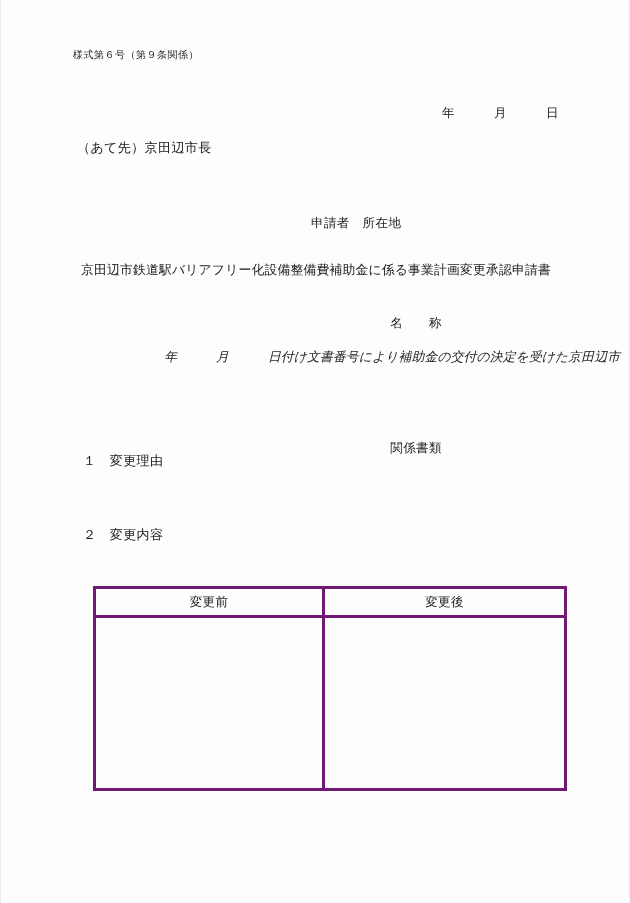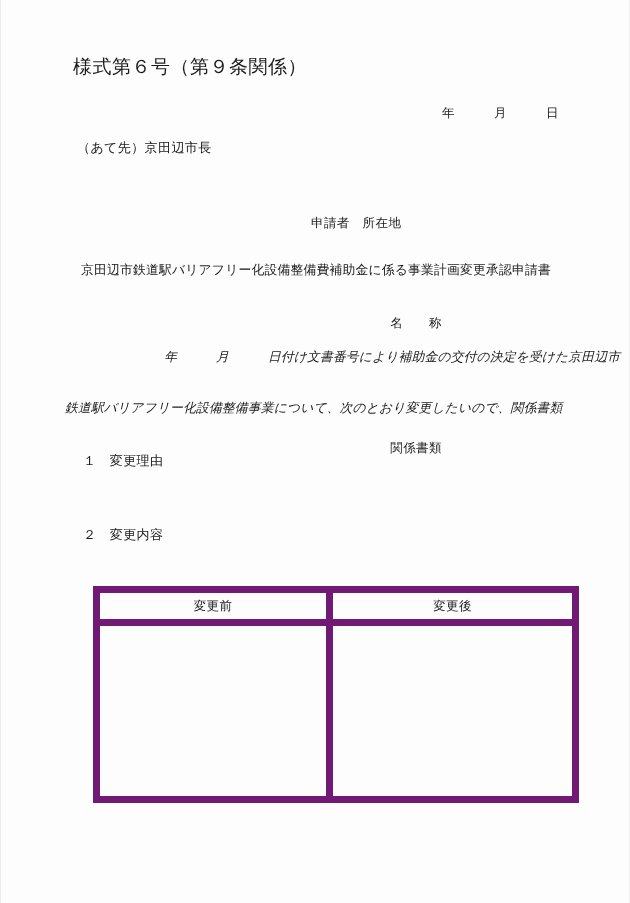--- a/index.html
+++ b/index.html
@@ -26,22 +26,22 @@
     background: #fdfdfd;
     box-sizing: border-box;
     border-left: 1px solid #ececec;
     border-right: 1px solid #f1f1f1;
   }
 
   
   .form-number {
     position: absolute;
     left: 72px;
-    top: 54px;
-    font-size: 19px;
+    top: 48px;
+    font-size: 10px;
     letter-spacing: 0.5px;
     white-space: pre;
     text-align: right;
   }
 
   
   .date-line {
     position: absolute;
     left: 0;
     top: 105px;
@@ -127,21 +127,21 @@
   .change-table {
     position: absolute;
     left: 92px;
     top: 586px;
     width: 465px;
     border-collapse: collapse;
     table-layout: fixed;
   }
   .change-table th,
   .change-table td {
-    border: 7px solid #701a75;
+    border: 3px solid #701a75;
     padding: 0;
     font-weight: normal;
   }
   .change-table th {
     height: 26px;
     font-size: 12.5px;
     text-align: center;
     vertical-align: middle;
     letter-spacing: 0.4px;
   }
@@ -172,21 +172,20 @@
       <span class="indent"></span><span>関係書類</span>
     </div>
   </div>
 
   <div class="doc-title">京田辺市鉄道駅バリアフリー化設備整備費補助金に係る事業計画変更承認申請書</div>
 
   <div class="body-text">
     <div class="line">
       <span class="lead"></span><span>年　　　月　　　</span><span>日付け文書番号により補助金の交付の決定を受けた京田辺市</span>
     </div>
-    <div class="line">鉄道駅バリアフリー化設備整備事業について、次のとおり変更したいので、関係書類</div>
   </div>
 
   <div class="section-heading section-1">１　変更理由</div>
 
   <div class="section-heading section-2">２　変更内容</div>
 
   <table class="change-table">
     <thead>
       <tr>
         <th class="col-before">変更前</th>

